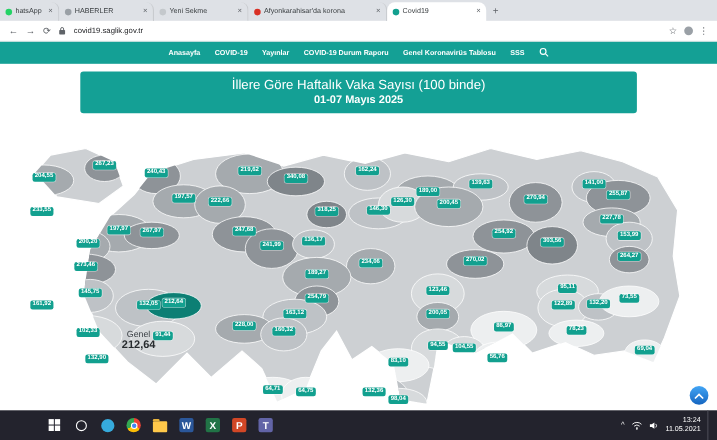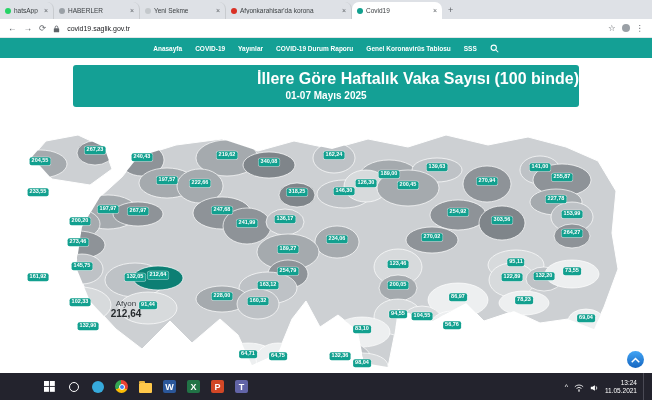--- a/index.html
+++ b/index.html
@@ -27,21 +27,21 @@
 
   
   .sitenav { height:20px; background:#14a095; display:flex; align-items:center;
              justify-content:center; gap:13px; }
   .sitenav .nav-item { color:#fff; font-size:6.5px; font-weight:bold; white-space:nowrap; }
 
   
   .content { position:relative; height:315px; background:#fff; }
   .banner { width:506px; margin:7px auto 0; background:#14a095; color:#fff;
             text-align:center; border-radius:3px; padding:5px 0 6px; }
-  .banner-title { font-size:16px; font-weight:bold;text-align:right; }
+  .banner-title { font-size:12px; font-weight:normal; }
   .banner-sub { font-size:10px; font-weight:bold; margin-top:2px; }
 
   .map { position:absolute; left:26px; top:48px; width:600px; height:266px; }
   .map svg { position:absolute; left:0; top:0; }
   .badges { position:absolute; left:0; top:0; width:600px; height:266px; }
   .badge { position:absolute; transform:translate(-50%,-50%); background:#12a08f; color:#fff;
            font-size:5.5px; font-weight:bold; padding:1px 2px; border-radius:2px; line-height:1;
            white-space:nowrap; box-shadow:0 0 0 0.5px rgba(255,255,255,.65); }
   .tooltip { position:absolute; left:70px; top:186px; width:60px; text-align:center; }
   .tooltip .prov { font-size:8px; color:#3a3f44; }
@@ -275,21 +275,21 @@
           <div class="badge" style="left: 336px; top: 216px; background: rgb(18, 160, 143);">83,10</div>
           <div class="badge" style="left: 426px; top: 212px; background: rgb(18, 160, 143);">56,76</div>
           <div class="badge" style="left: 560px; top: 205px; background: rgb(18, 160, 143);">69,04</div>
           <div class="badge" style="left: 222px; top: 241px; background: rgb(18, 160, 143);">64,71</div>
           <div class="badge" style="left: 252px; top: 243px; background: rgb(18, 160, 143);">64,75</div>
           <div class="badge" style="left: 314px; top: 243px; background: rgb(18, 160, 143);">132,36</div>
           <div class="badge" style="left: 336px; top: 250px; background: rgb(18, 160, 143);">98,04</div>
         </div>
 
       <div class="tooltip">
-        <div class="prov">Afyon</div>
+        <div class="prov">Genel</div>
         <div class="val">212,64</div>
       </div>
     </div>
 
     <button class="fab">
       <svg width="9" height="6" viewBox="0 0 12 8">
         <path d="M1 7 L6 2 L11 7" fill="none" stroke="#ffffff" stroke-width="2"></path>
       </svg>
     </button>
   </div>

